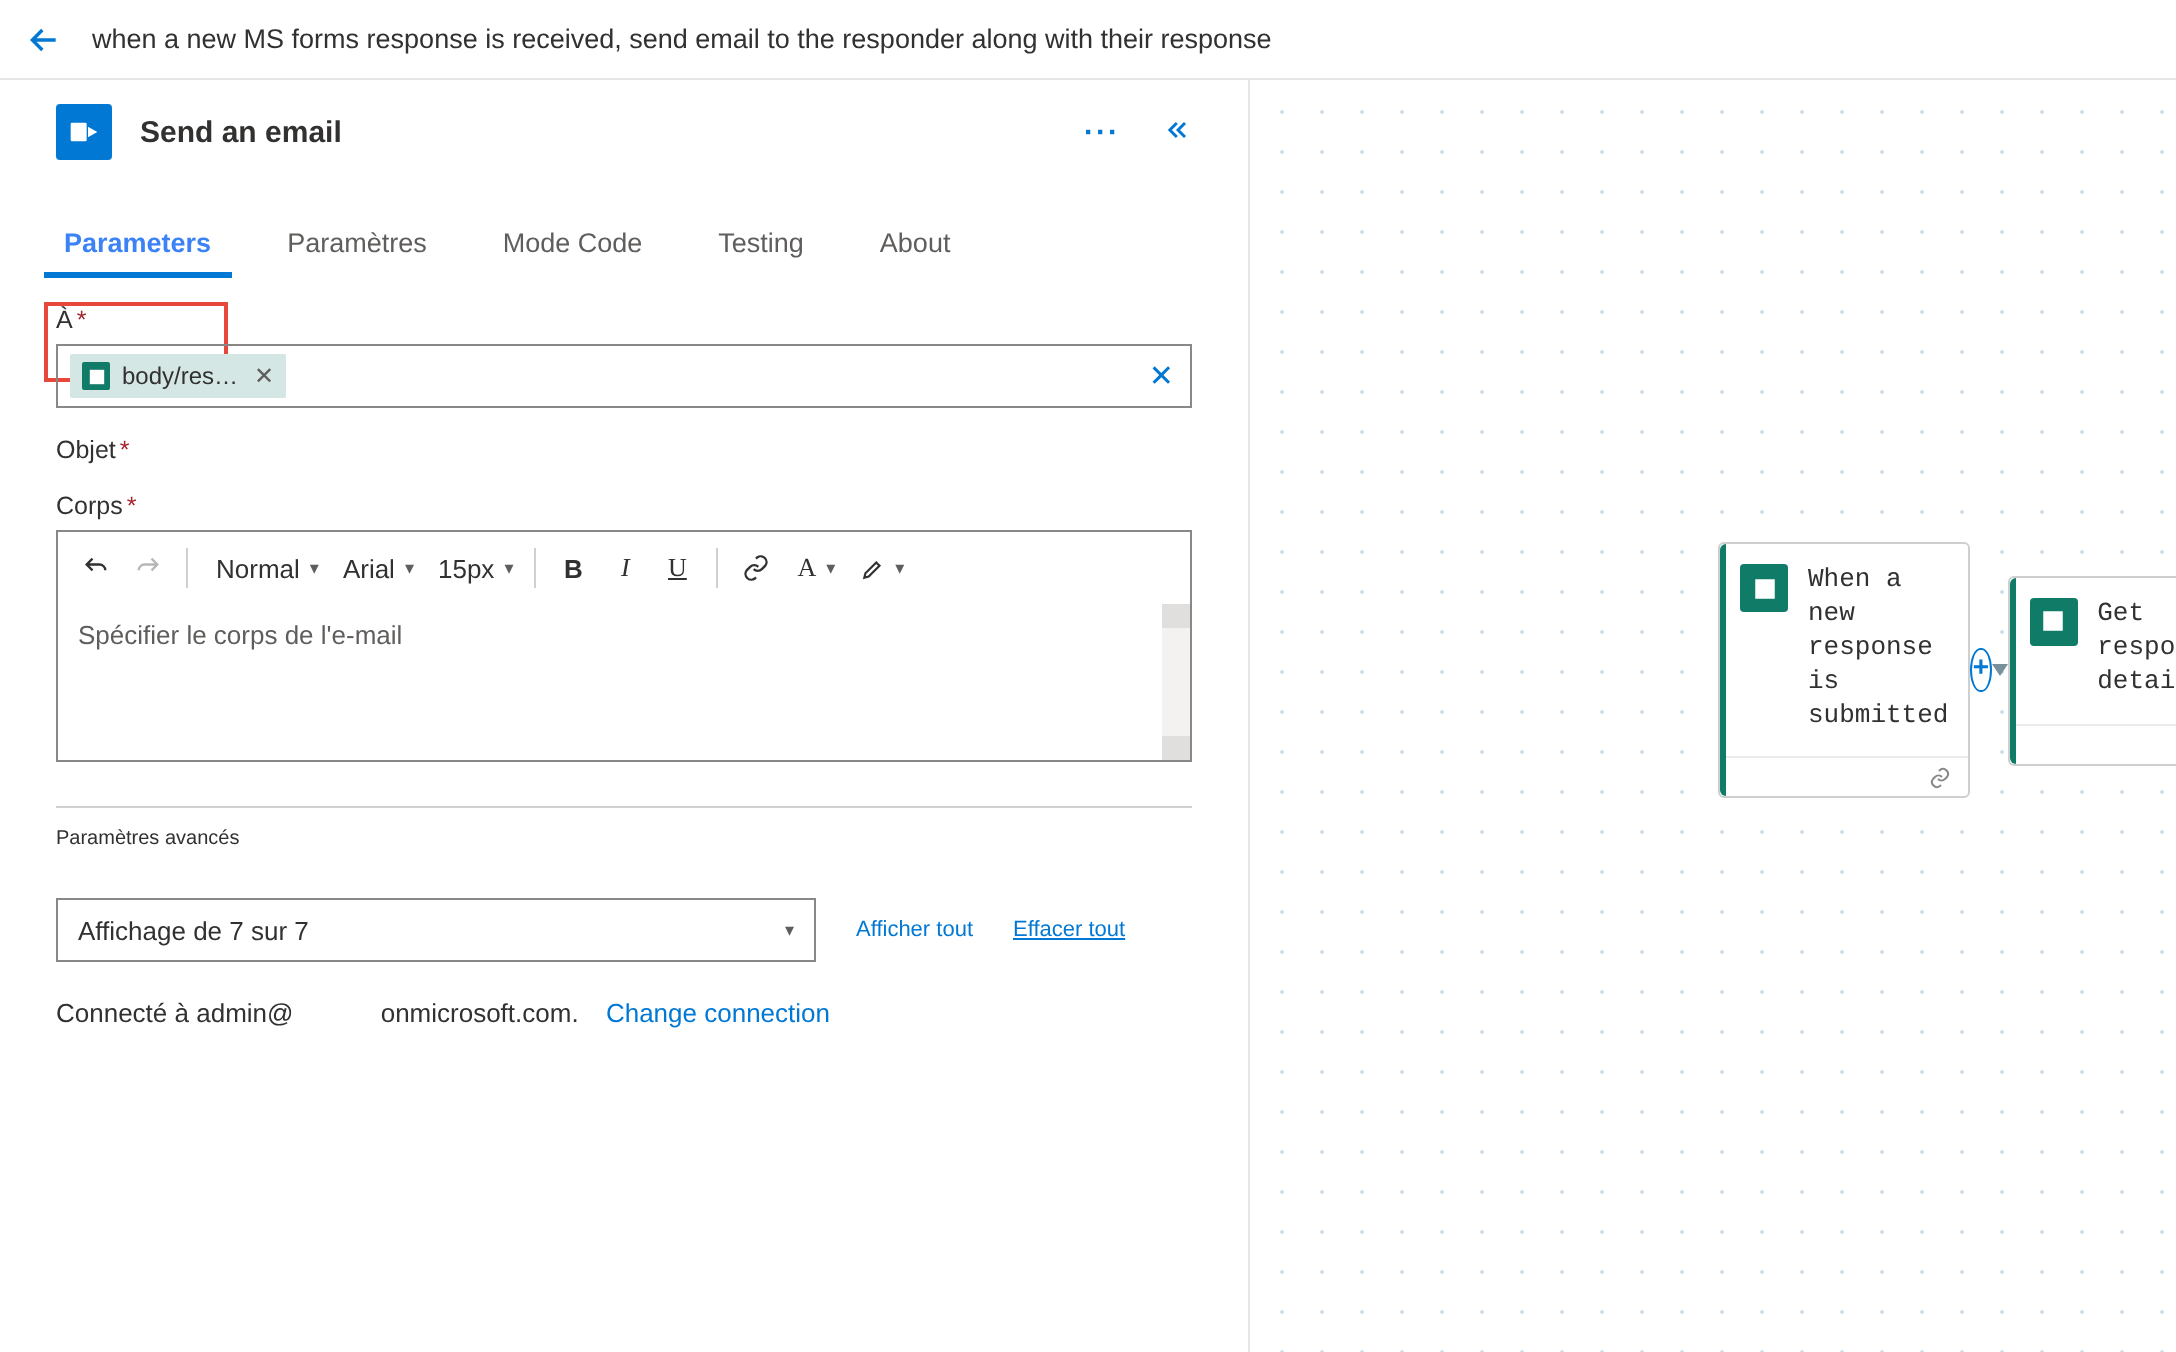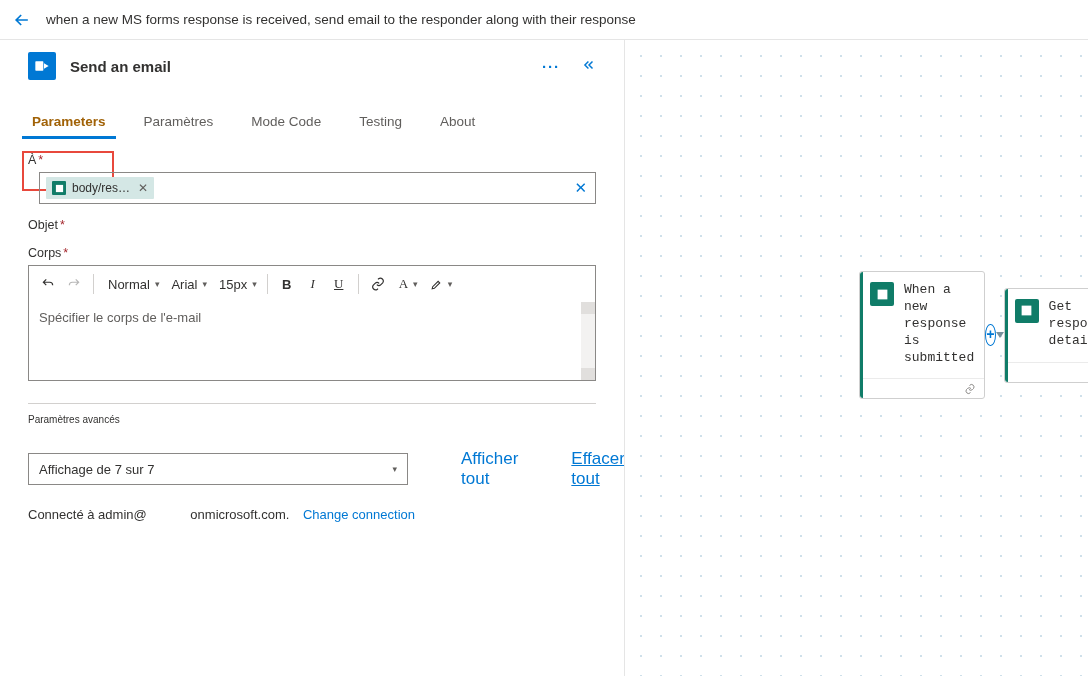--- a/index.html
+++ b/index.html
@@ -18,31 +18,31 @@
   .action-icon { width: 28px; height: 28px; background: #0078d4; border-radius: 2px; display: flex; align-items: center; justify-content: center; margin-right: 14px; }
   .action-icon svg { width: 16px; height: 16px; }
   .action-title { font-size: 15px; font-weight: 600; color: #323130; flex: 1; }
   .panel-header-actions { display: flex; align-items: center; gap: 22px; color: #0078d4; }
   .dots { font-size: 15px; font-weight: 700; letter-spacing: 1px; color: #0078d4; cursor: pointer; }
   .collapse-icon { cursor: pointer; font-size: 14px; color: #0078d4; }
   
   
   .tabs { display: flex; gap: 18px; padding: 0 22px; margin-top: 10px; }
   .tab { padding: 8px 10px 10px 10px; font-size: 13.5px; color: #605e5c; cursor: pointer; position: relative; }
-  .tab.active { color: #a16207; font-weight: 600; }
+  .tab.active { color: #3b82f6; font-weight: 600; }
   .tab.active::after { content: ""; position: absolute; left: 0; right: 0; bottom: 0; height: 3px; background: #0078d4; }
   .tab-highlight-box { position: absolute; border: 2px solid #e8483c; top: 111px; left: 22px; width: 92px; height: 40px; pointer-events: none; }
   
   
   .form { padding: 14px 28px; }
   .field { margin-bottom: 14px; }
   .field-label { font-size: 12.5px; color: #323130; margin-bottom: 5px; display: block; }
   .req { color: #a4262c; margin-left: 2px; }
   
-  .pill-input { border: 1px solid #8a8886; height: 32px; display: flex; align-items: center; padding: 0 6px; gap: 6px; position: relative; margin-left: 11px; }
+  .pill-input { border: 1px solid #8a8886; height: 32px; display: flex; align-items: center; padding: 0 6px; gap: 6px; position: relative; }
   .token { background: #d4e7e5; height: 22px; display: inline-flex; align-items: center; padding: 0 6px; font-size: 12px; gap: 6px; border-radius: 1px; }
   .token-icon { width: 14px; height: 14px; background: #107c68; border-radius: 1px; display: flex; align-items: center; justify-content: center; }
   .token-icon svg { width: 9px; height: 9px; fill: #fff; }
   .token-x { color: #605e5c; cursor: pointer; font-size: 12px; margin-left: 2px; }
   .clear-x { position: absolute; right: 8px; color: #0078d4; font-size: 15px; cursor: pointer; }
   
   .text-input { border: 1px solid #8a8886; height: 32px; width: 100%; padding: 0 8px; font-size: 14px; display: flex; align-items: center; }
   
   .editor { border: 1px solid #8a8886; }
   .toolbar { display: flex; align-items: center; gap: 4px; padding: 4px 8px; height: 36px; }
@@ -52,21 +52,21 @@
   .chev { font-size: 9px; color: #605e5c; }
   .underline-u { text-decoration: underline; font-family: "Times New Roman", serif; }
   .editor-body { min-height: 78px; padding: 8px 10px; font-size: 13px; color: #605e5c; position: relative; }
   .scroll-stub { position: absolute; right: 0; top: 0; bottom: 0; width: 14px; background: #f3f2f1; display: flex; flex-direction: column; justify-content: space-between; }
   .scroll-btn { height: 12px; background: #e1dfdd; }
   
   .divider-row { border-top: 1px solid #d2d0ce; margin-top: 22px; padding-top: 10px; }
   .adv-label { font-size: 10px; margin-bottom: 24px; }
   .adv-row { display: flex; align-items: center; gap: 20px; }
   .select-stub { border: 1px solid #8a8886; height: 32px; flex: 0 0 380px; display: flex; align-items: center; justify-content: space-between; padding: 0 10px; font-size: 13px; }
-  .linkish { color: #0078d4; font-size: 17px; cursor: pointer; margin-left: 33px; }
+  .linkish { color: #0078d4; font-size: 11px; cursor: pointer; }
   .linkish.under { text-decoration: underline; }
   
   .conn-row { margin-top: 18px; font-size: 13px; color: #323130; }
   .domain { margin-left: 40px; }
   .conn-link { color: #0078d4; margin-left: 10px; cursor: pointer; }
   
   
   .canvas { flex: 1; position: relative; background: #fff; background-image: radial-gradient(#cfe0ea 1px, transparent 1px); background-size: 20px 20px; background-position: 6px 6px; }
   .flow-col { position: absolute; left: 234px; top: 231px; width: 218px; display: flex; flex-direction: row; align-items: center; font-family: Liberation Mono, monospace; }
   .node { width: 194px; background: #fff; border: 1px solid #cfcfcf; border-radius: 3px; position: relative; }

